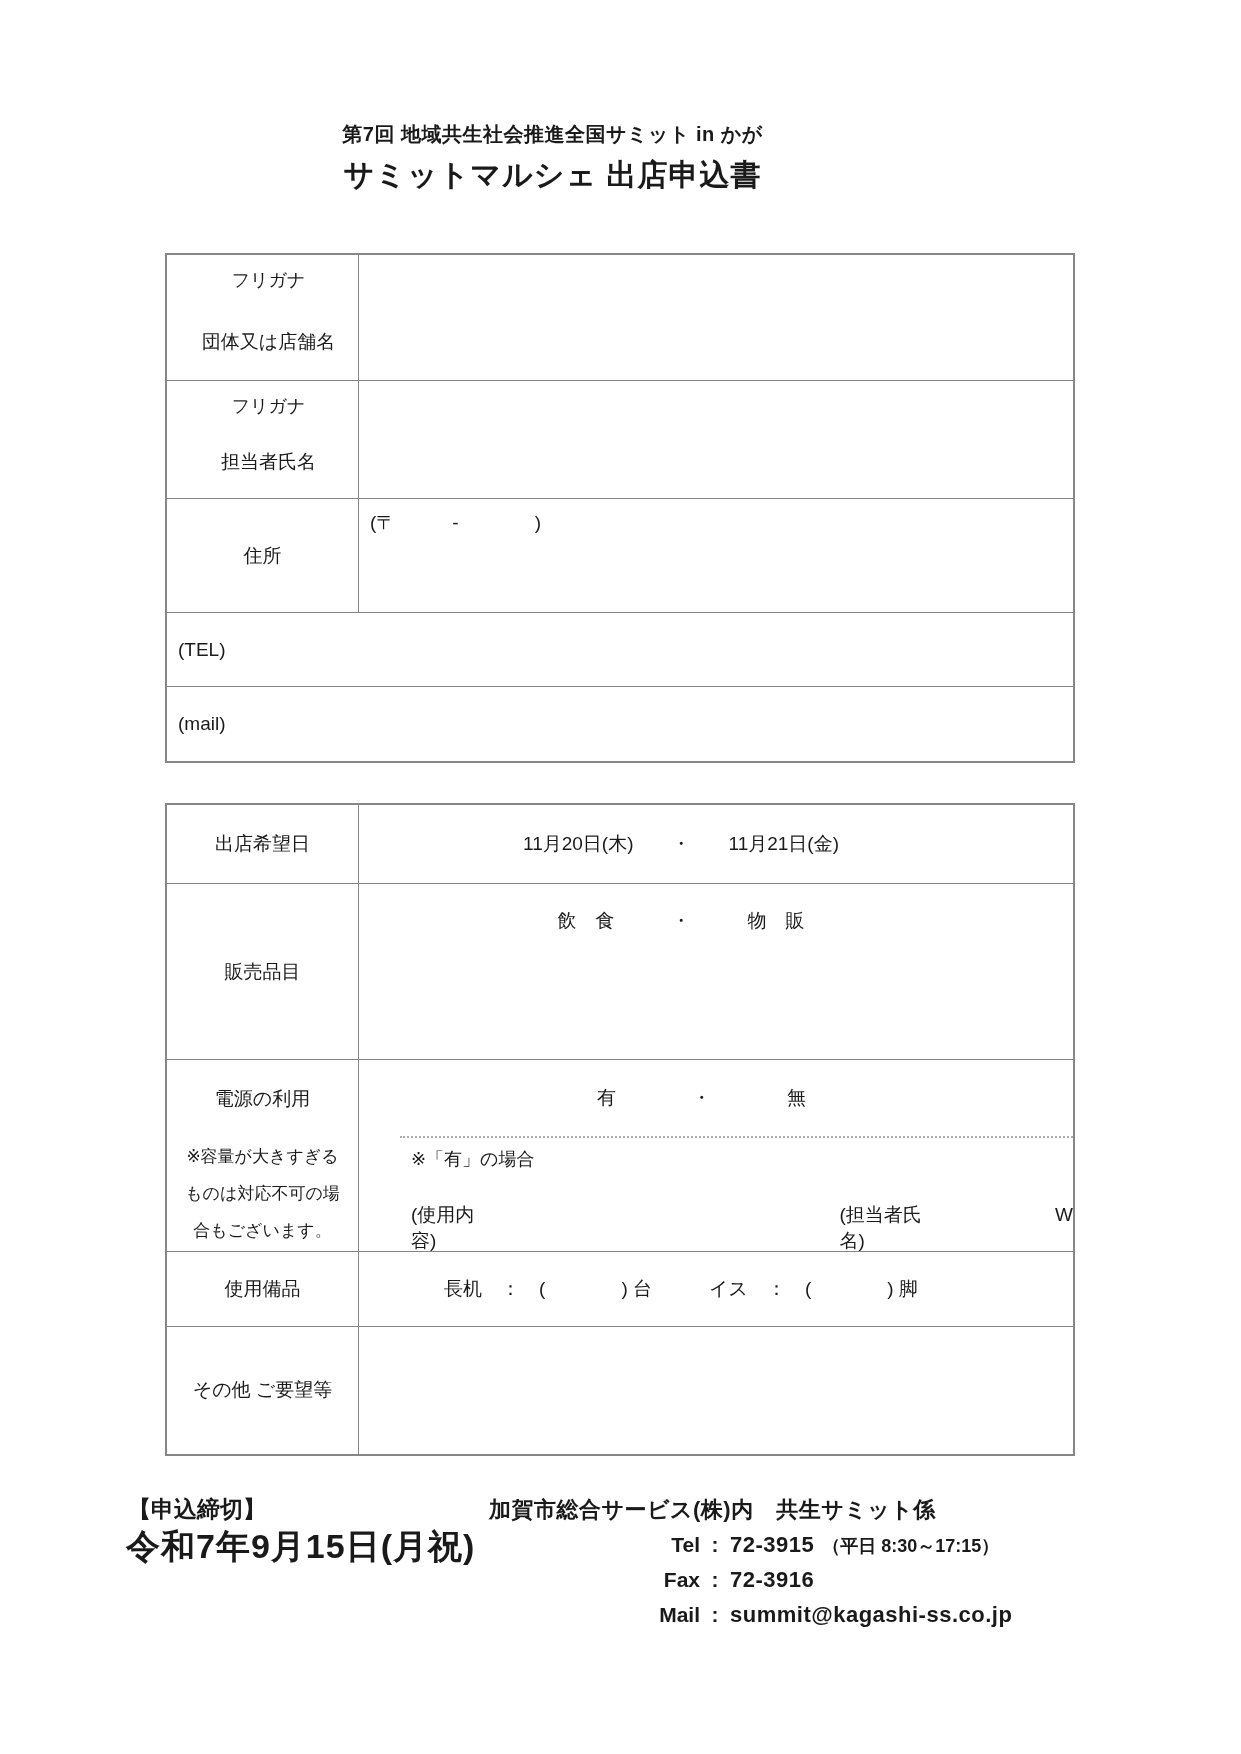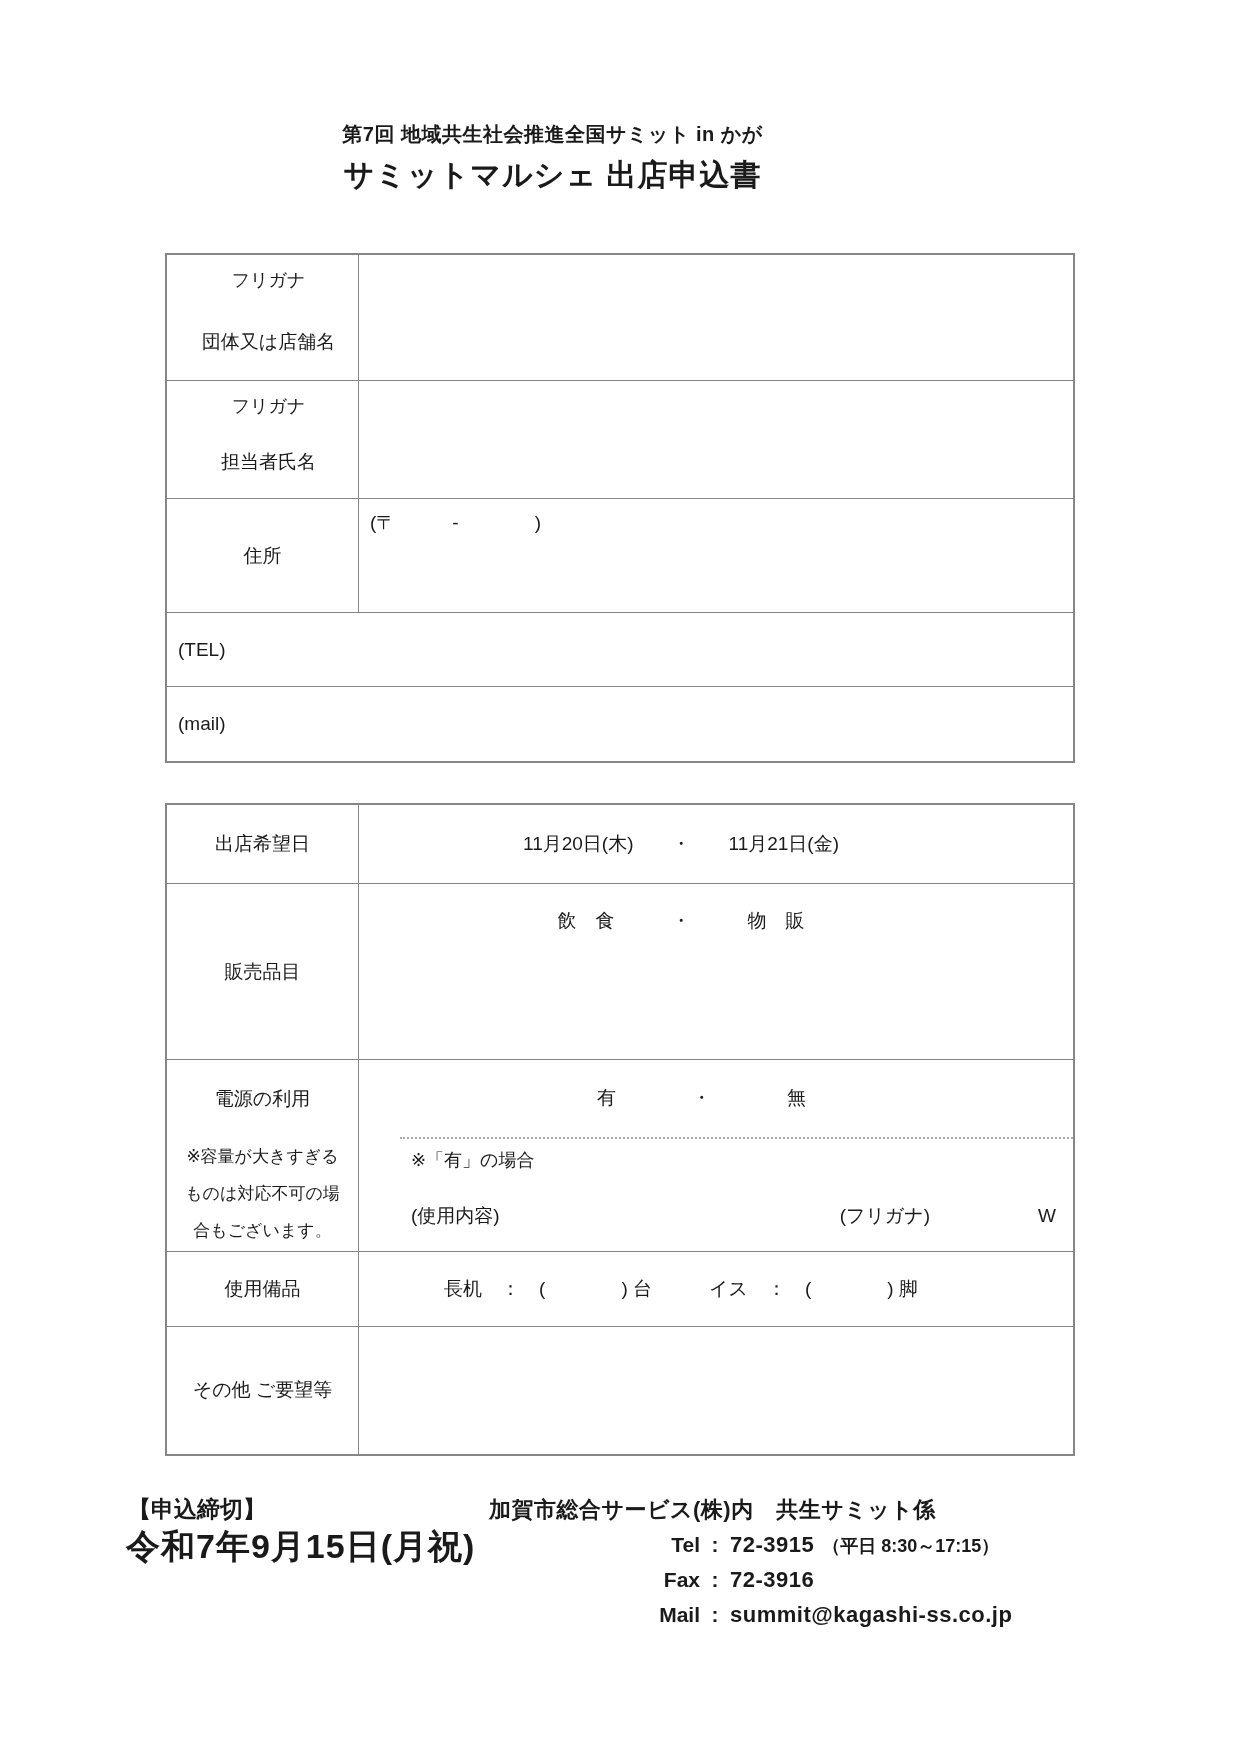--- a/index.html
+++ b/index.html
@@ -159,21 +159,21 @@
       <div class="power-note">※容量が大きすぎる
 ものは対応不可の場
 合もございます。</div>
     </div>
     <div class="content-area">
       <div class="sub-power-opts options-line">有　　　　・　　　　無</div>
       <div class="sub-power-detail">
         <div class="if-yes">※「有」の場合</div>
         <div class="usage-line">
           <span>(使用内容)</span>
-          <span class="capacity-label">(フリガナ)</span>
+          <span class="capacity-label">(担当者氏名)</span>
           <span class="watt-unit">W</span>
         </div>
       </div>
     </div>
   </div>
 
   <div class="trow" style="height:75px;">
     <div class="label-cell">
       <span>使用備品</span>
     </div>

